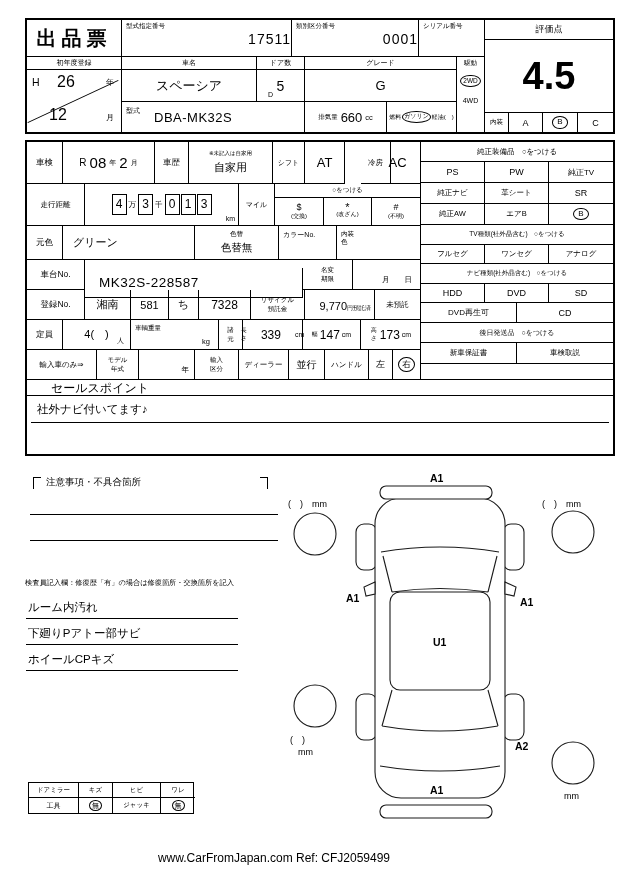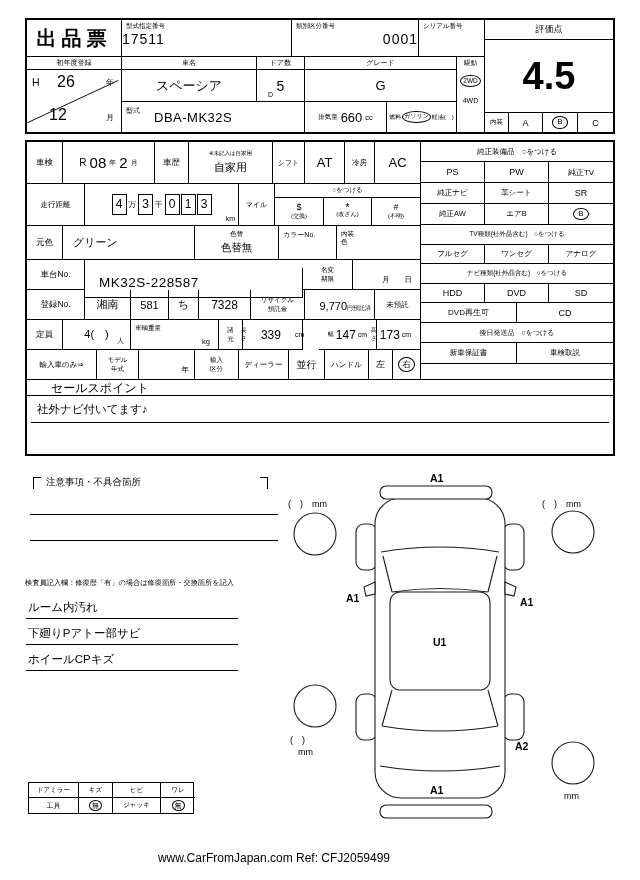--- a/index.html
+++ b/index.html
@@ -21,21 +21,21 @@
 </head>
 <body>
 
 <div class="page">
 
   <div class="c" style="left:25px;top:18px;width:590px;height:116px;border:2px solid #000">
     <div class="c br bb fx" style="left:0;top:0;width:95px;height:37px;font-size:20px;font-weight:bold;letter-spacing:5px">出品票</div>
 
     <div class="c br bb" style="left:95px;top:0;width:170px;height:37px">
       <div style="font-size:6.5px;padding:2px 0 0 4px">型式指定番号</div>
-      <div style="font-size:14px;text-align:left;letter-spacing:1px">17511</div>
+      <div style="font-size:14px;text-align:right;letter-spacing:1px">17511</div>
     </div>
 
     <div class="c br bb" style="left:265px;top:0;width:127px;height:37px">
       <div style="font-size:6.5px;padding:2px 0 0 4px">類別区分番号</div>
       <div style="font-size:14px;text-align:right;letter-spacing:1px">0001</div>
     </div>
 
     <div class="c br bb" style="left:392px;top:0;width:66px;height:37px">
       <div style="font-size:6.5px;padding:2px 0 0 4px">シリアル番号</div>
     </div>
@@ -105,21 +105,21 @@
       <span style="font-size:15px">2</span>
       <span style="font-size:7px">月</span>
     </div>
     <div class="c br bb fx" style="left:128px;top:0;width:34px;height:42px;font-size:8.5px">車歴</div>
     <div class="c br bb fc" style="left:162px;top:0;width:84px;height:42px">
       <span style="font-size:5.5px">※未記入は自家用</span>
       <span style="font-size:11px;margin-top:3px">自家用</span>
     </div>
     <div class="c br bb fx" style="left:246px;top:0;width:32px;height:42px;font-size:7px">シフト</div>
     <div class="c br bb fx" style="left:278px;top:0;width:40px;height:42px;font-size:13px">AT</div>
-    <div class="c br bb fx" style="left:318px;top:0;width:30px;height:42px;font-size:7.5px">冷房</div>
+    <div class="c br bb fx" style="left:334px;top:0;width:30px;height:42px;font-size:7.5px">冷房</div>
     <div class="c br bb fx" style="left:348px;top:0;width:46px;height:42px;font-size:13px">AC</div>
 
     <div class="c br bb fx" style="left:0;top:42px;width:58px;height:42px;font-size:7.5px">走行距離</div>
     <div class="c br bb" style="left:58px;top:42px;width:154px;height:42px">
       <div class="fx" style="height:100%;gap:2px">
         <span class="dbox">4</span>
         <span style="font-size:7.5px">万</span>
         <span class="dbox">3</span>
         <span style="font-size:7.5px">千</span>
         <span class="dbox">0</span>
@@ -193,21 +193,21 @@
       <span class="c" style="right:8px;bottom:3px;font-size:7.5px">kg</span>
     </div>
     <div class="c br bb fx" style="left:192px;top:178px;width:24px;height:30px">
       <span class="wrap" style="width:8px;font-size:6.5px">諸元</span>
     </div>
     <div class="c br bb fx" style="left:216px;top:178px;width:60px;height:30px;gap:14px">
       <span class="wrap" style="width:8px;font-size:6px">長さ</span>
       <span style="font-size:12px">339</span>
       <span style="font-size:7px">cm</span>
     </div>
-    <div class="c br bb fx" style="left:292px;top:178px;width:58px;height:30px;gap:2px">
+    <div class="c br bb fx" style="left:276px;top:178px;width:58px;height:30px;gap:2px">
       <span style="font-size:6px">幅</span>
       <span style="font-size:12px">147</span>
       <span style="font-size:7px">cm</span>
     </div>
     <div class="c br bb fx" style="left:334px;top:178px;width:60px;height:30px;gap:2px">
       <span class="wrap" style="width:8px;font-size:6px">高さ</span>
       <span style="font-size:12px">173</span>
       <span style="font-size:7px">cm</span>
     </div>
 

